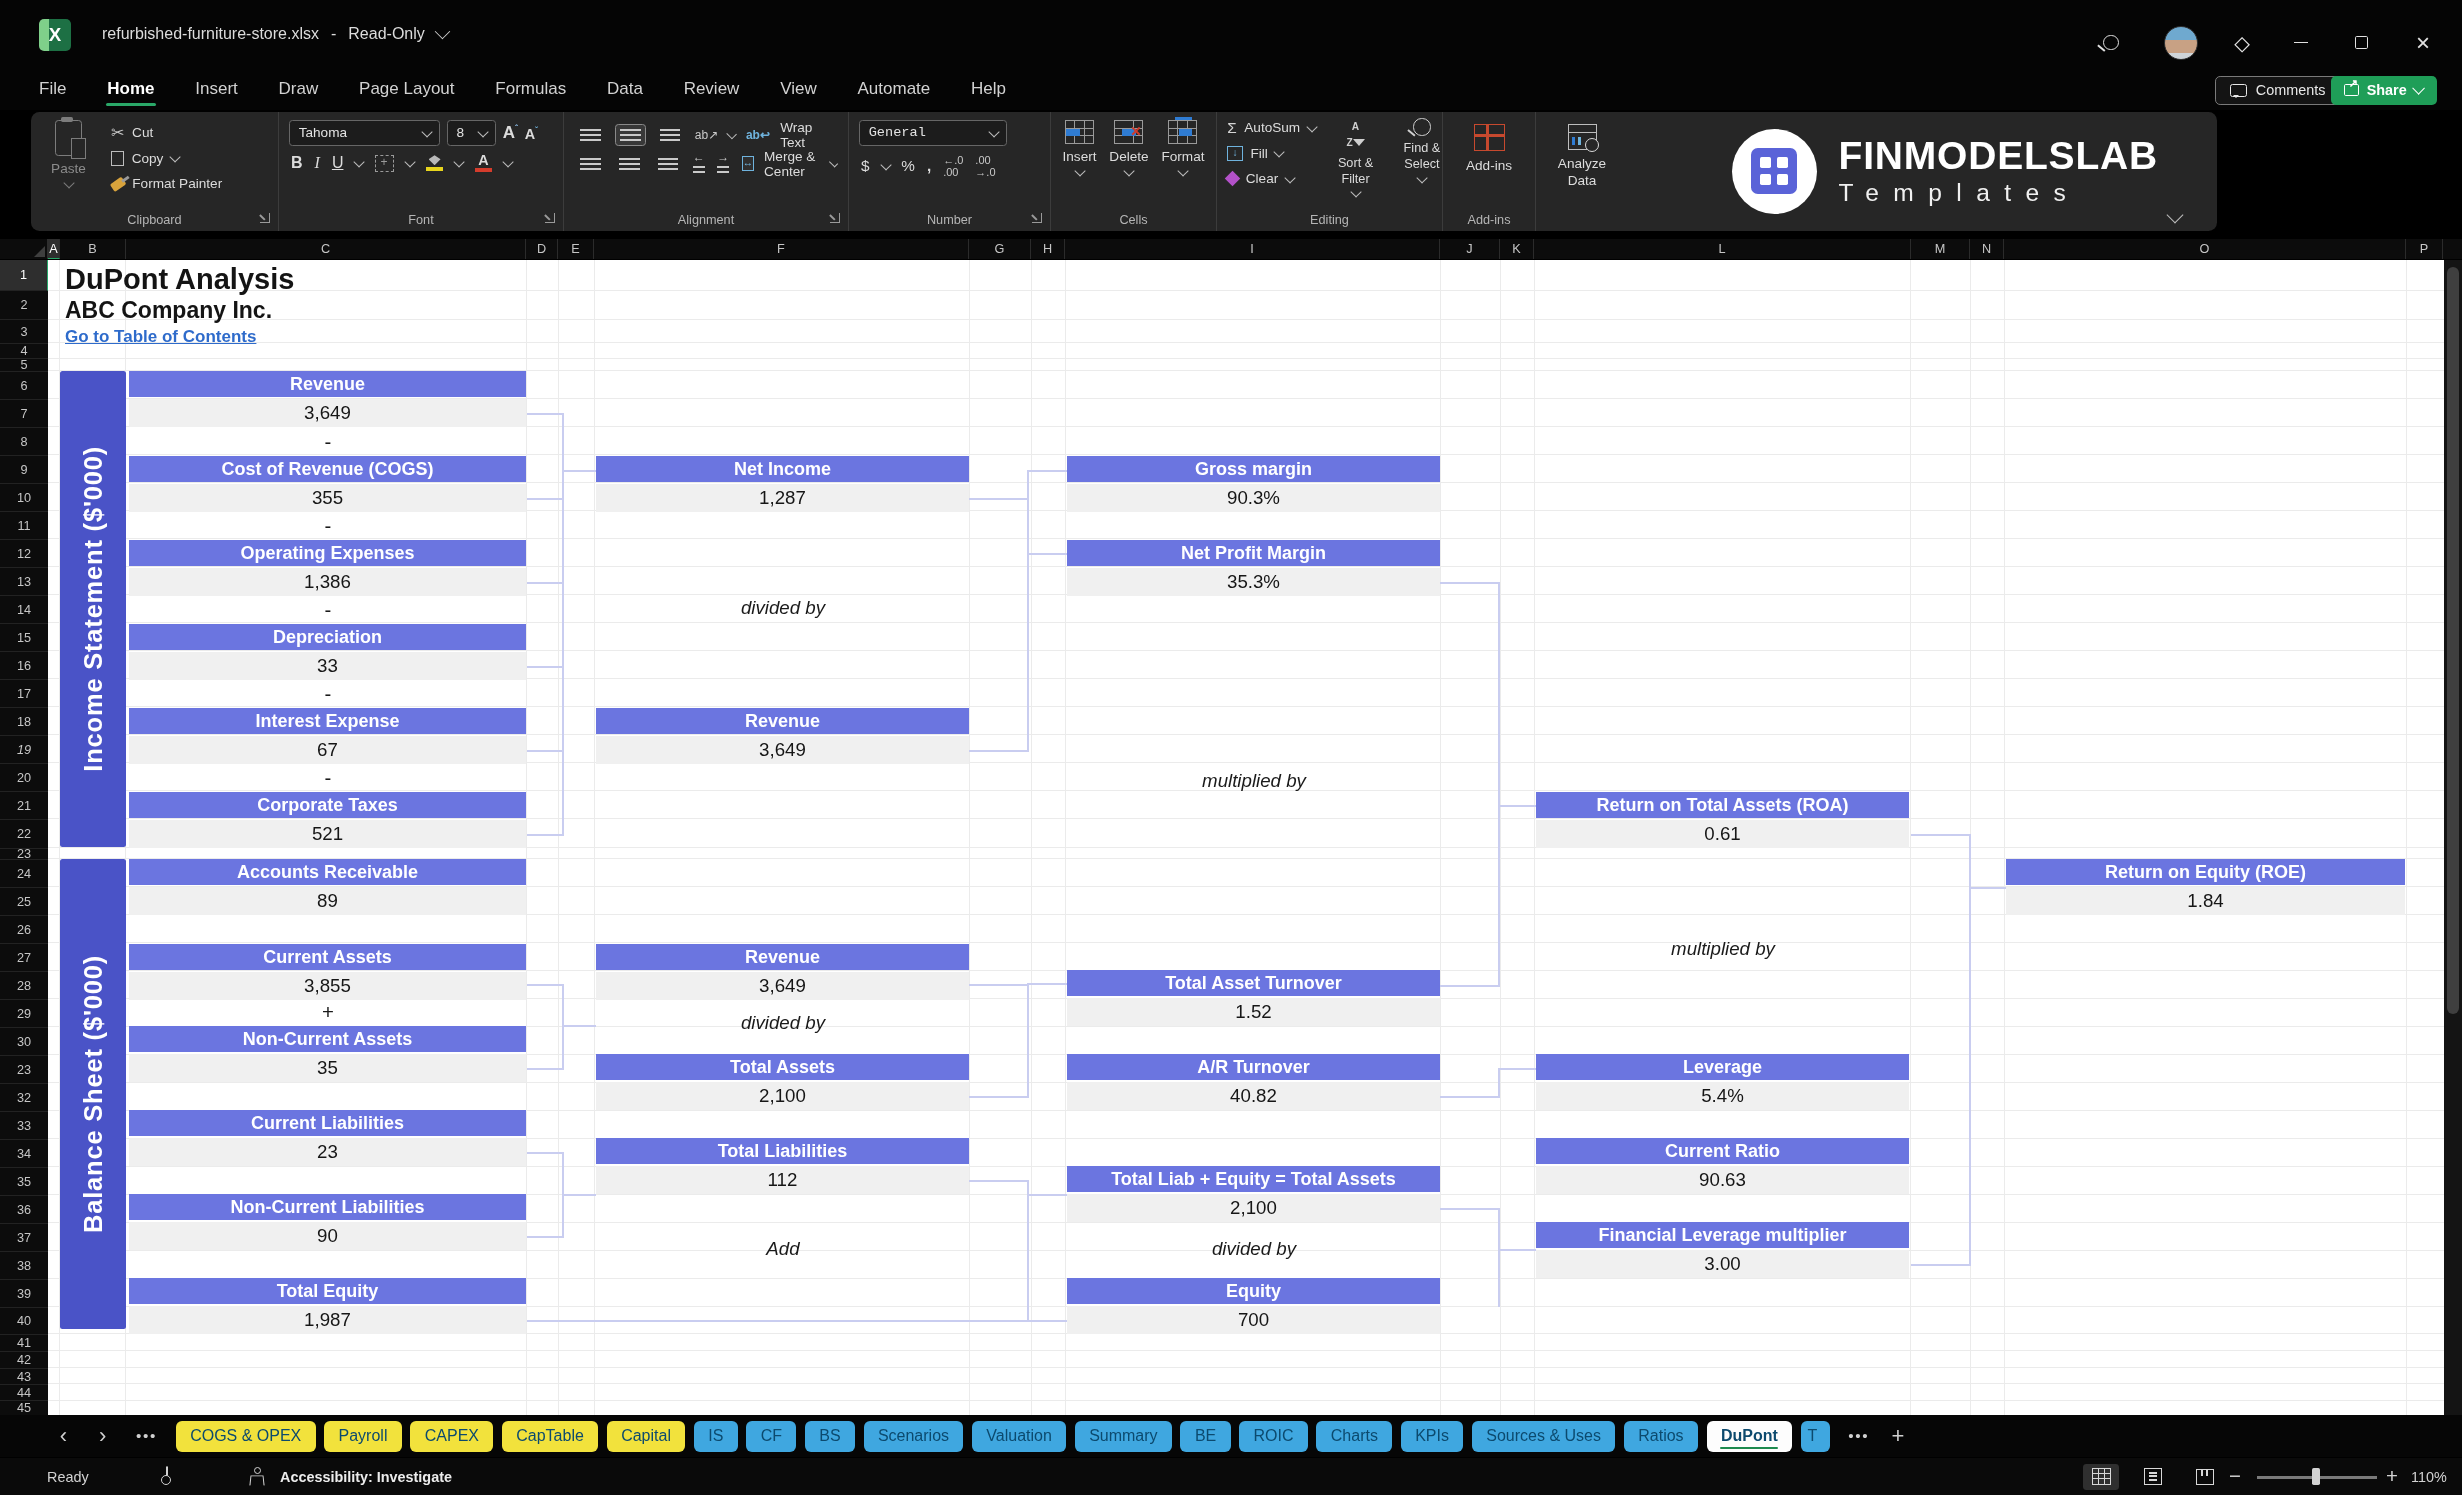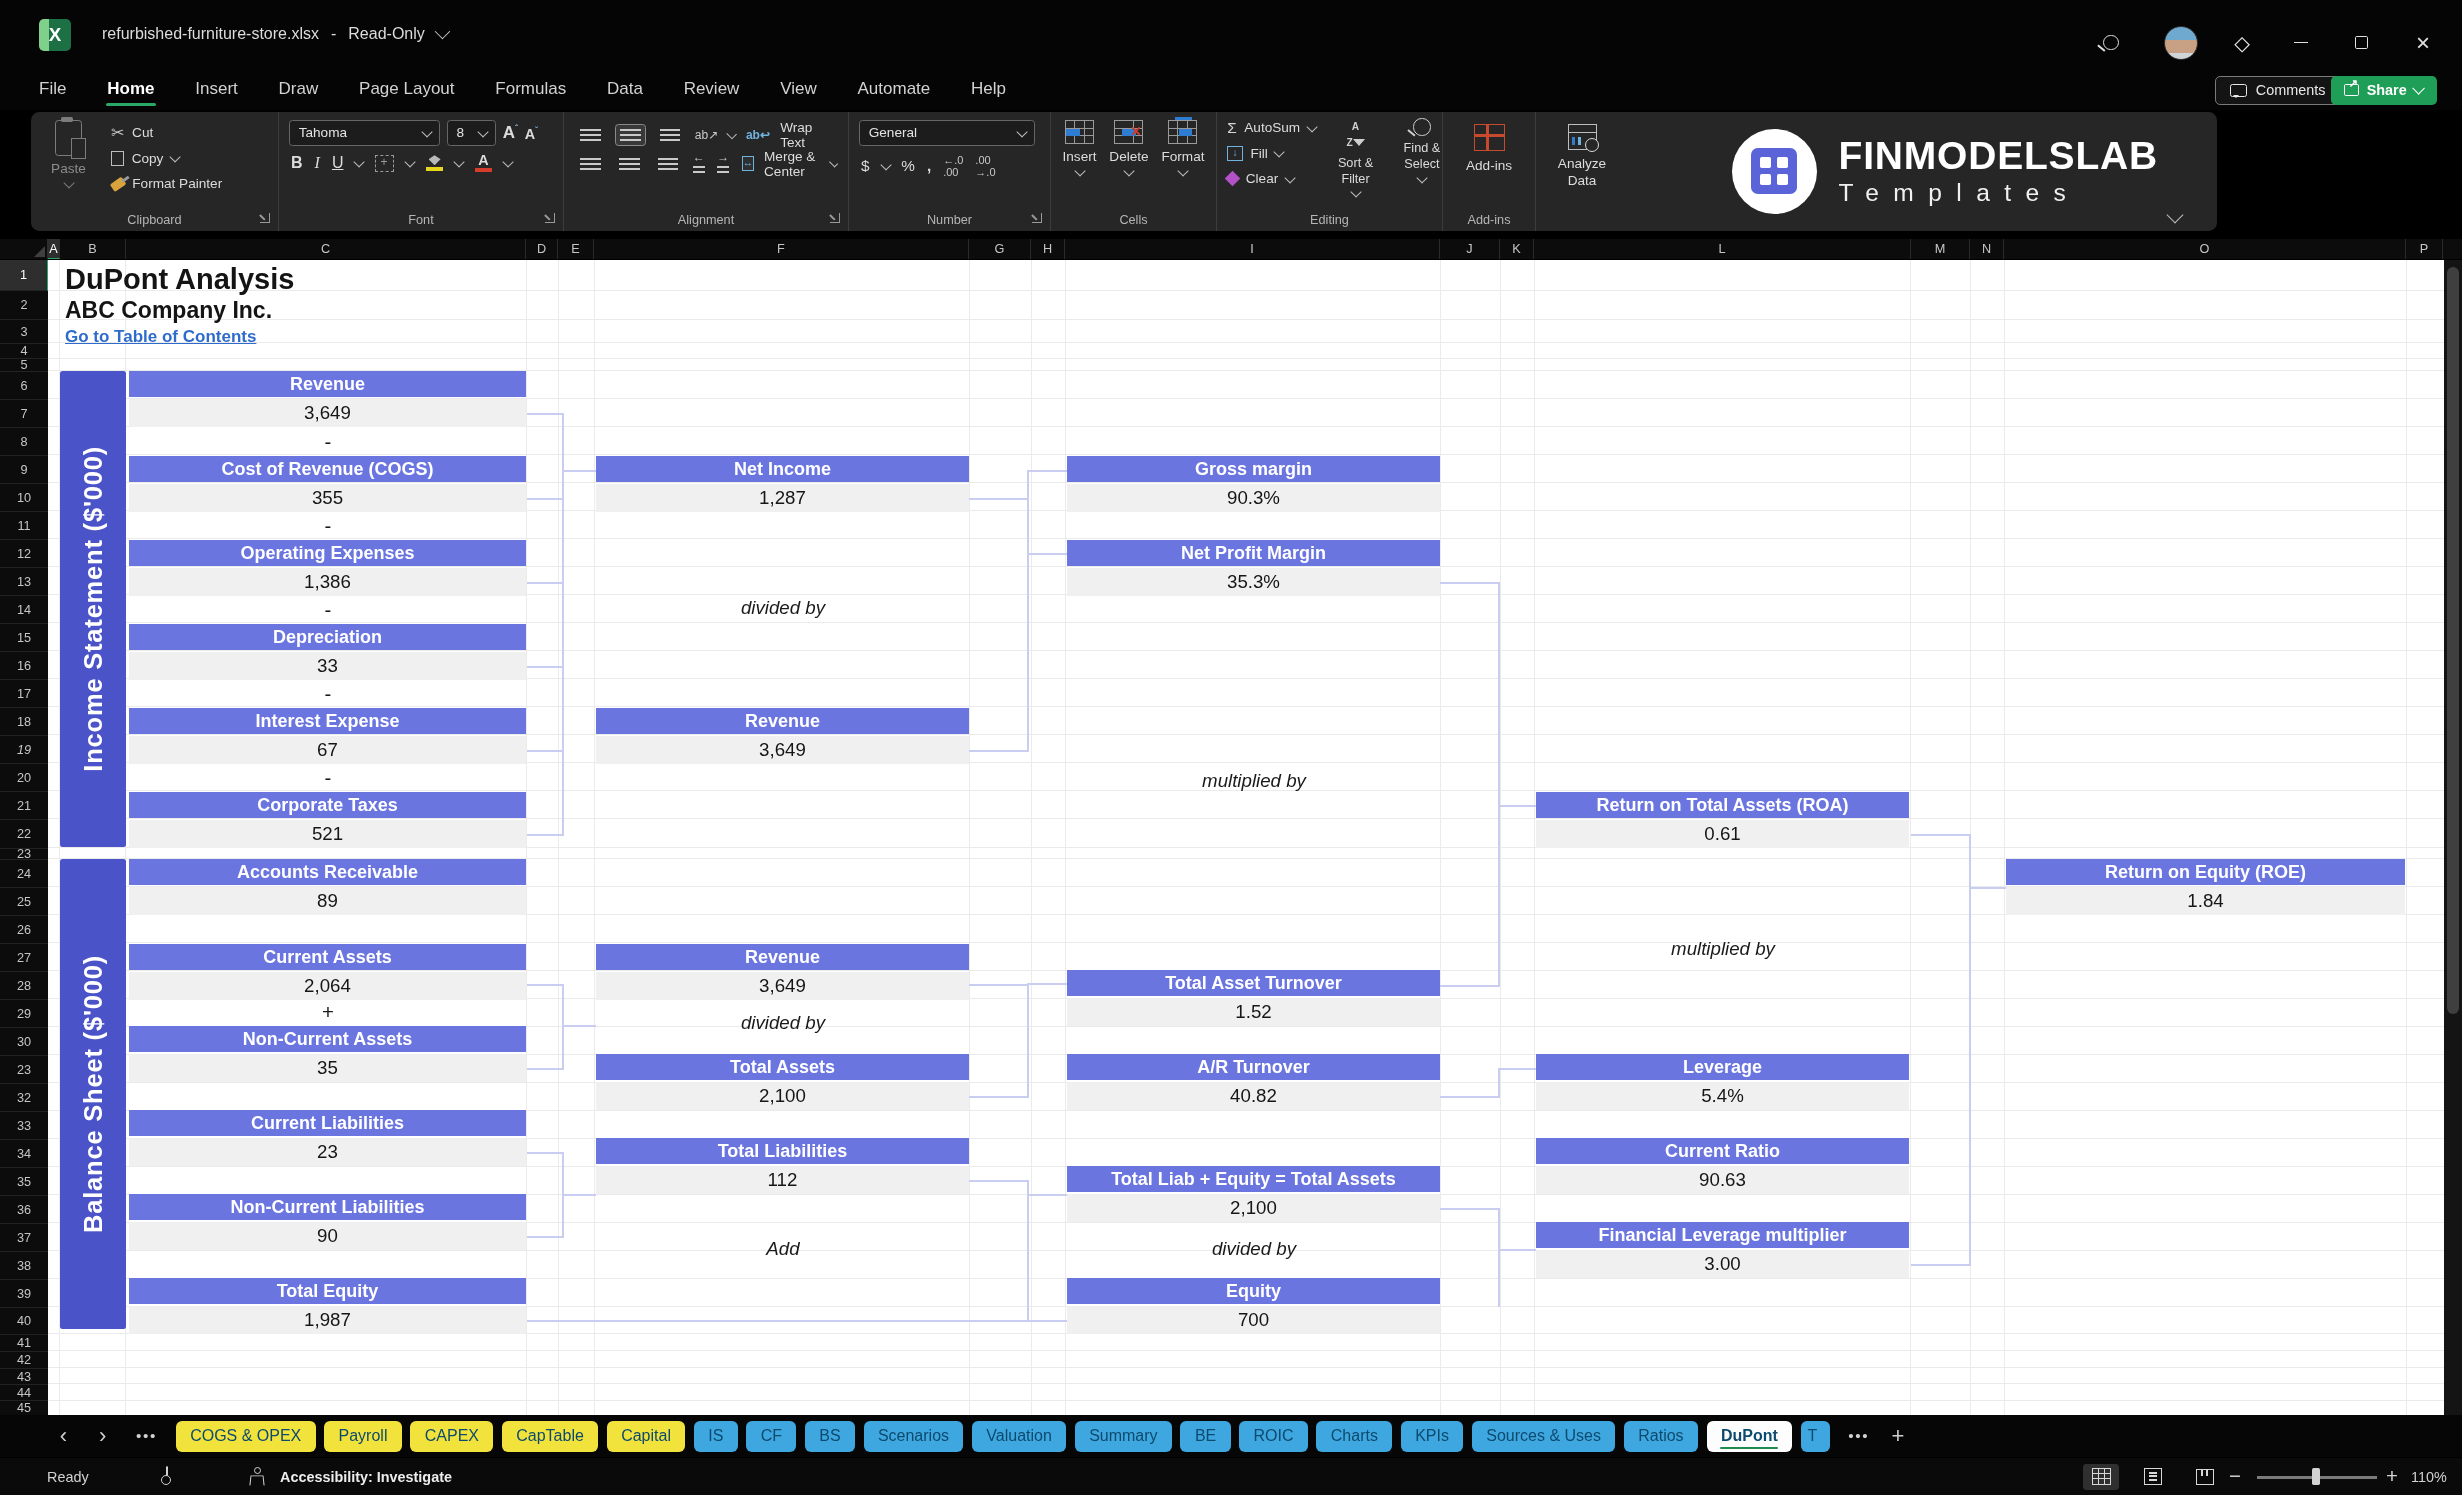--- a/index.html
+++ b/index.html
@@ -332,21 +332,21 @@
       <span class="mergeico">↔</span>
       <span class="albl">Merge &amp; Center</span>
       <span class="chev"></span>
     </div>
     <div class="rglabel">Alignment</div>
     <div class="launcher"></div>
   </div>
 
   <div class="rgroup g-num">
     <div class="fontrow">
-      <div class="selbox" style="width:176px;">
+      <div class="selbox" style="width:148px;font-family:Liberation Mono, monospace;">
             <span>General</span>
             <span class="chev"></span>
           </div>
     </div>
     <div class="numrow">
       <span>$</span>
       <span class="chev"></span>
       <span>%</span>
       <span style="font-weight:700;">,</span>
       <span class="decim">←.0<br>.00</span>
@@ -673,21 +673,21 @@
     <div class="node" style="left: 1958px; top: 599px; width: 399px;">
       <div class="nhead">Return on Equity (ROE)</div>
       <div class="nval">1.84</div>
     </div>
     <div class="node" style="left: 81px; top: 599px; width: 397px;">
       <div class="nhead">Accounts Receivable</div>
       <div class="nval">89</div>
     </div>
     <div class="node" style="left: 81px; top: 684px; width: 397px;">
       <div class="nhead">Current Assets</div>
-      <div class="nval">2,064</div>
+      <div class="nval">3,855</div>
     </div>
     <div class="node" style="left: 81px; top: 766px; width: 397px;">
       <div class="nhead">Non-Current Assets</div>
       <div class="nval">35</div>
     </div>
     <div class="node" style="left: 81px; top: 850px; width: 397px;">
       <div class="nhead">Current Liabilities</div>
       <div class="nval">23</div>
     </div>
     <div class="node" style="left: 81px; top: 934px; width: 397px;">

